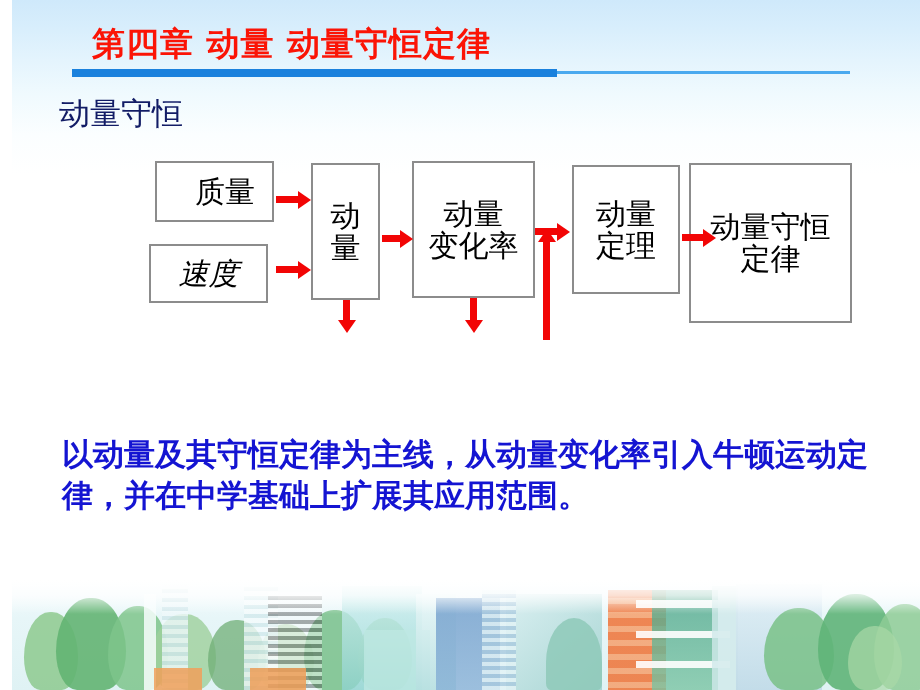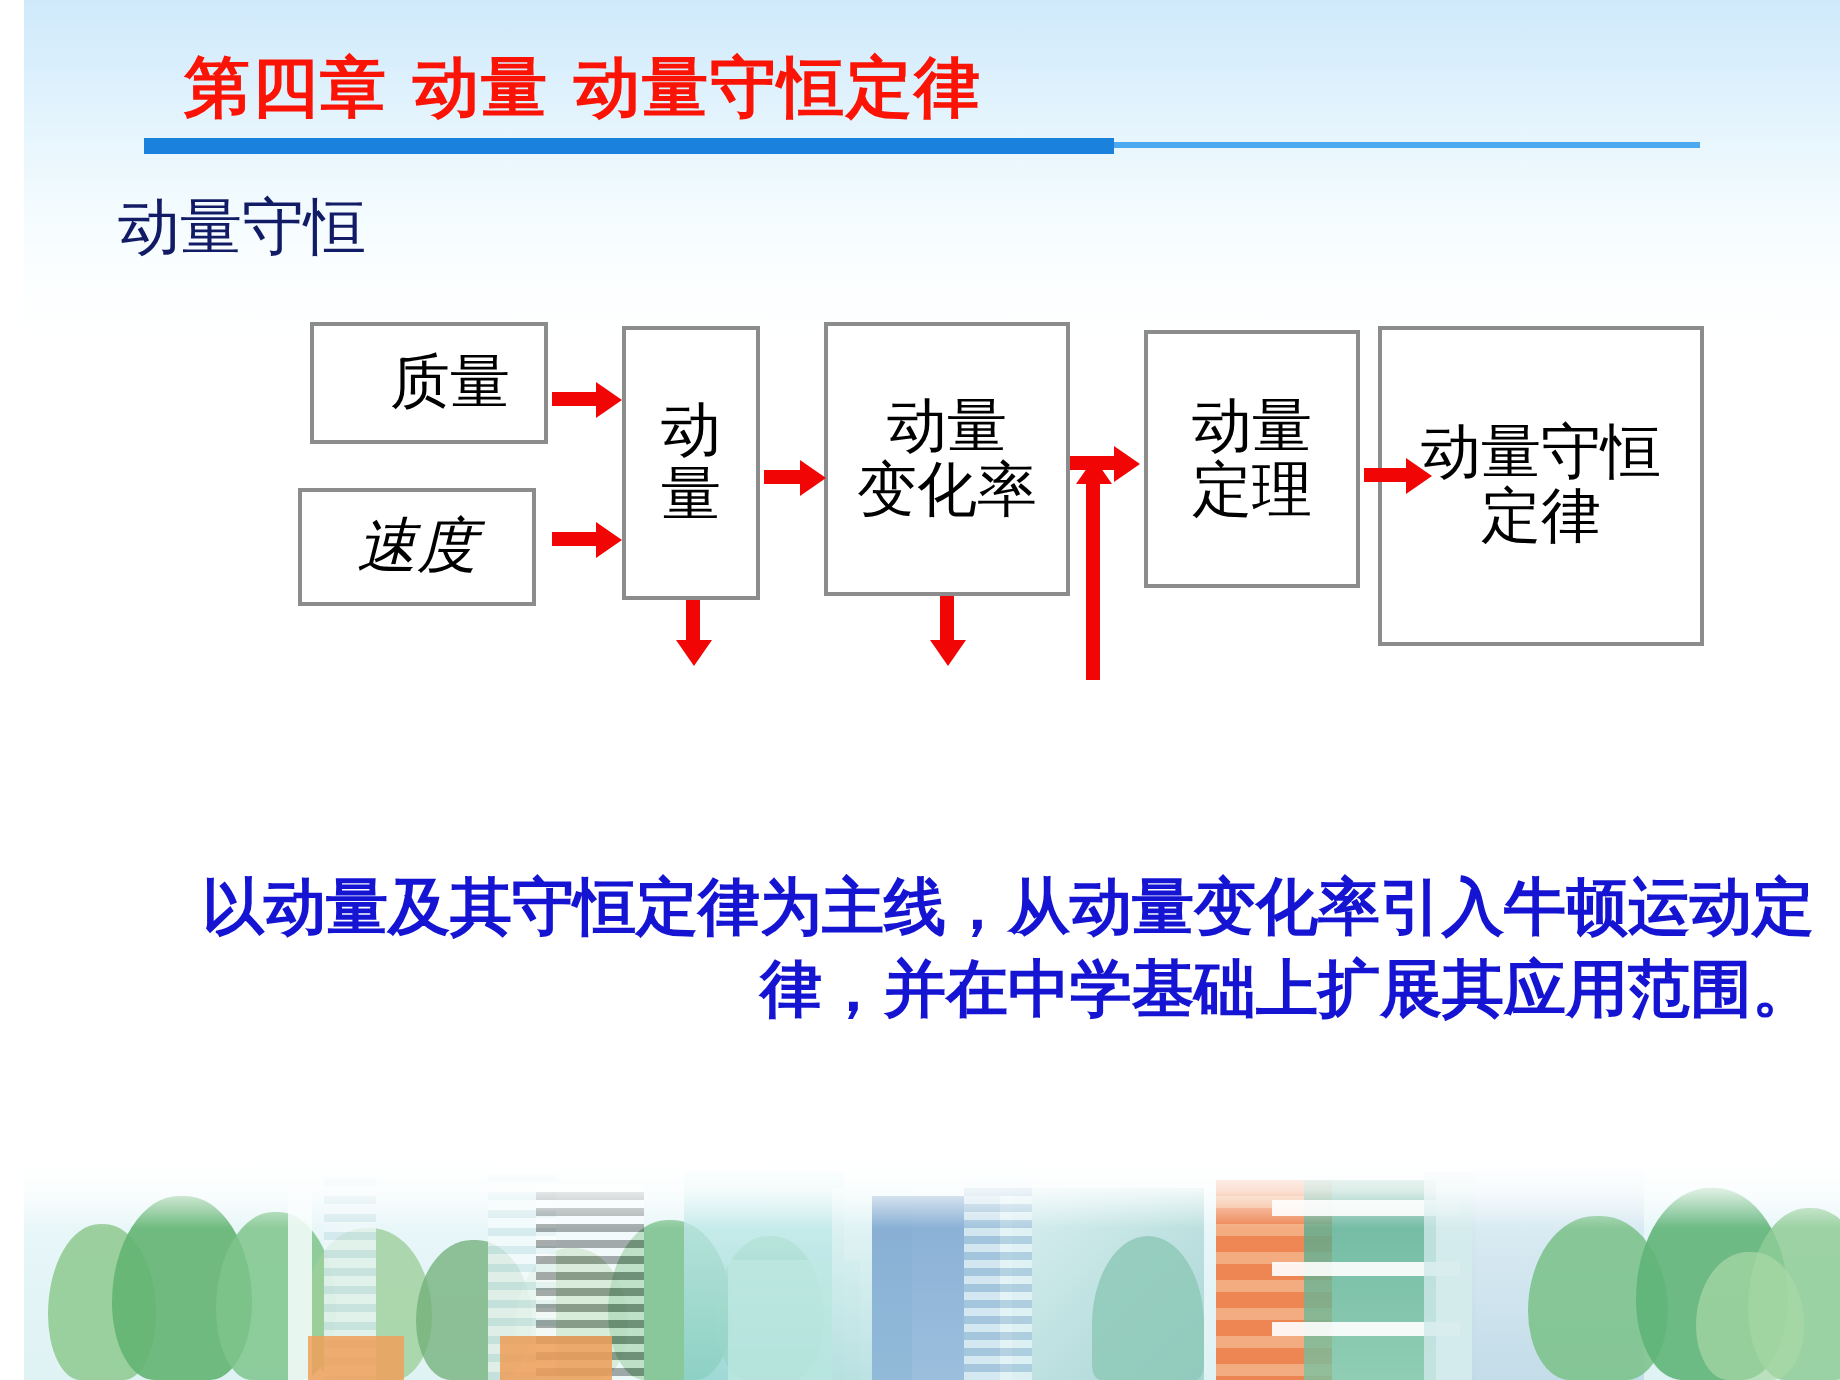--- a/index.html
+++ b/index.html
@@ -150,21 +150,20 @@
   #summary {
     position: absolute;
     left: 50px;
     top: 434px;
     width: 845px;
     font-size: 31px;
     font-weight: bold;
     color: #1414d2;
     line-height: 1.32;
     letter-spacing: 0px;
-    text-align: right;
   }
   #scope-line {
     position: absolute;
     left: 57px;
     top: 553px;
     width: 860px;
     font-size: 31px;
     color: #111111;
     white-space: nowrap;
     display: flex;

